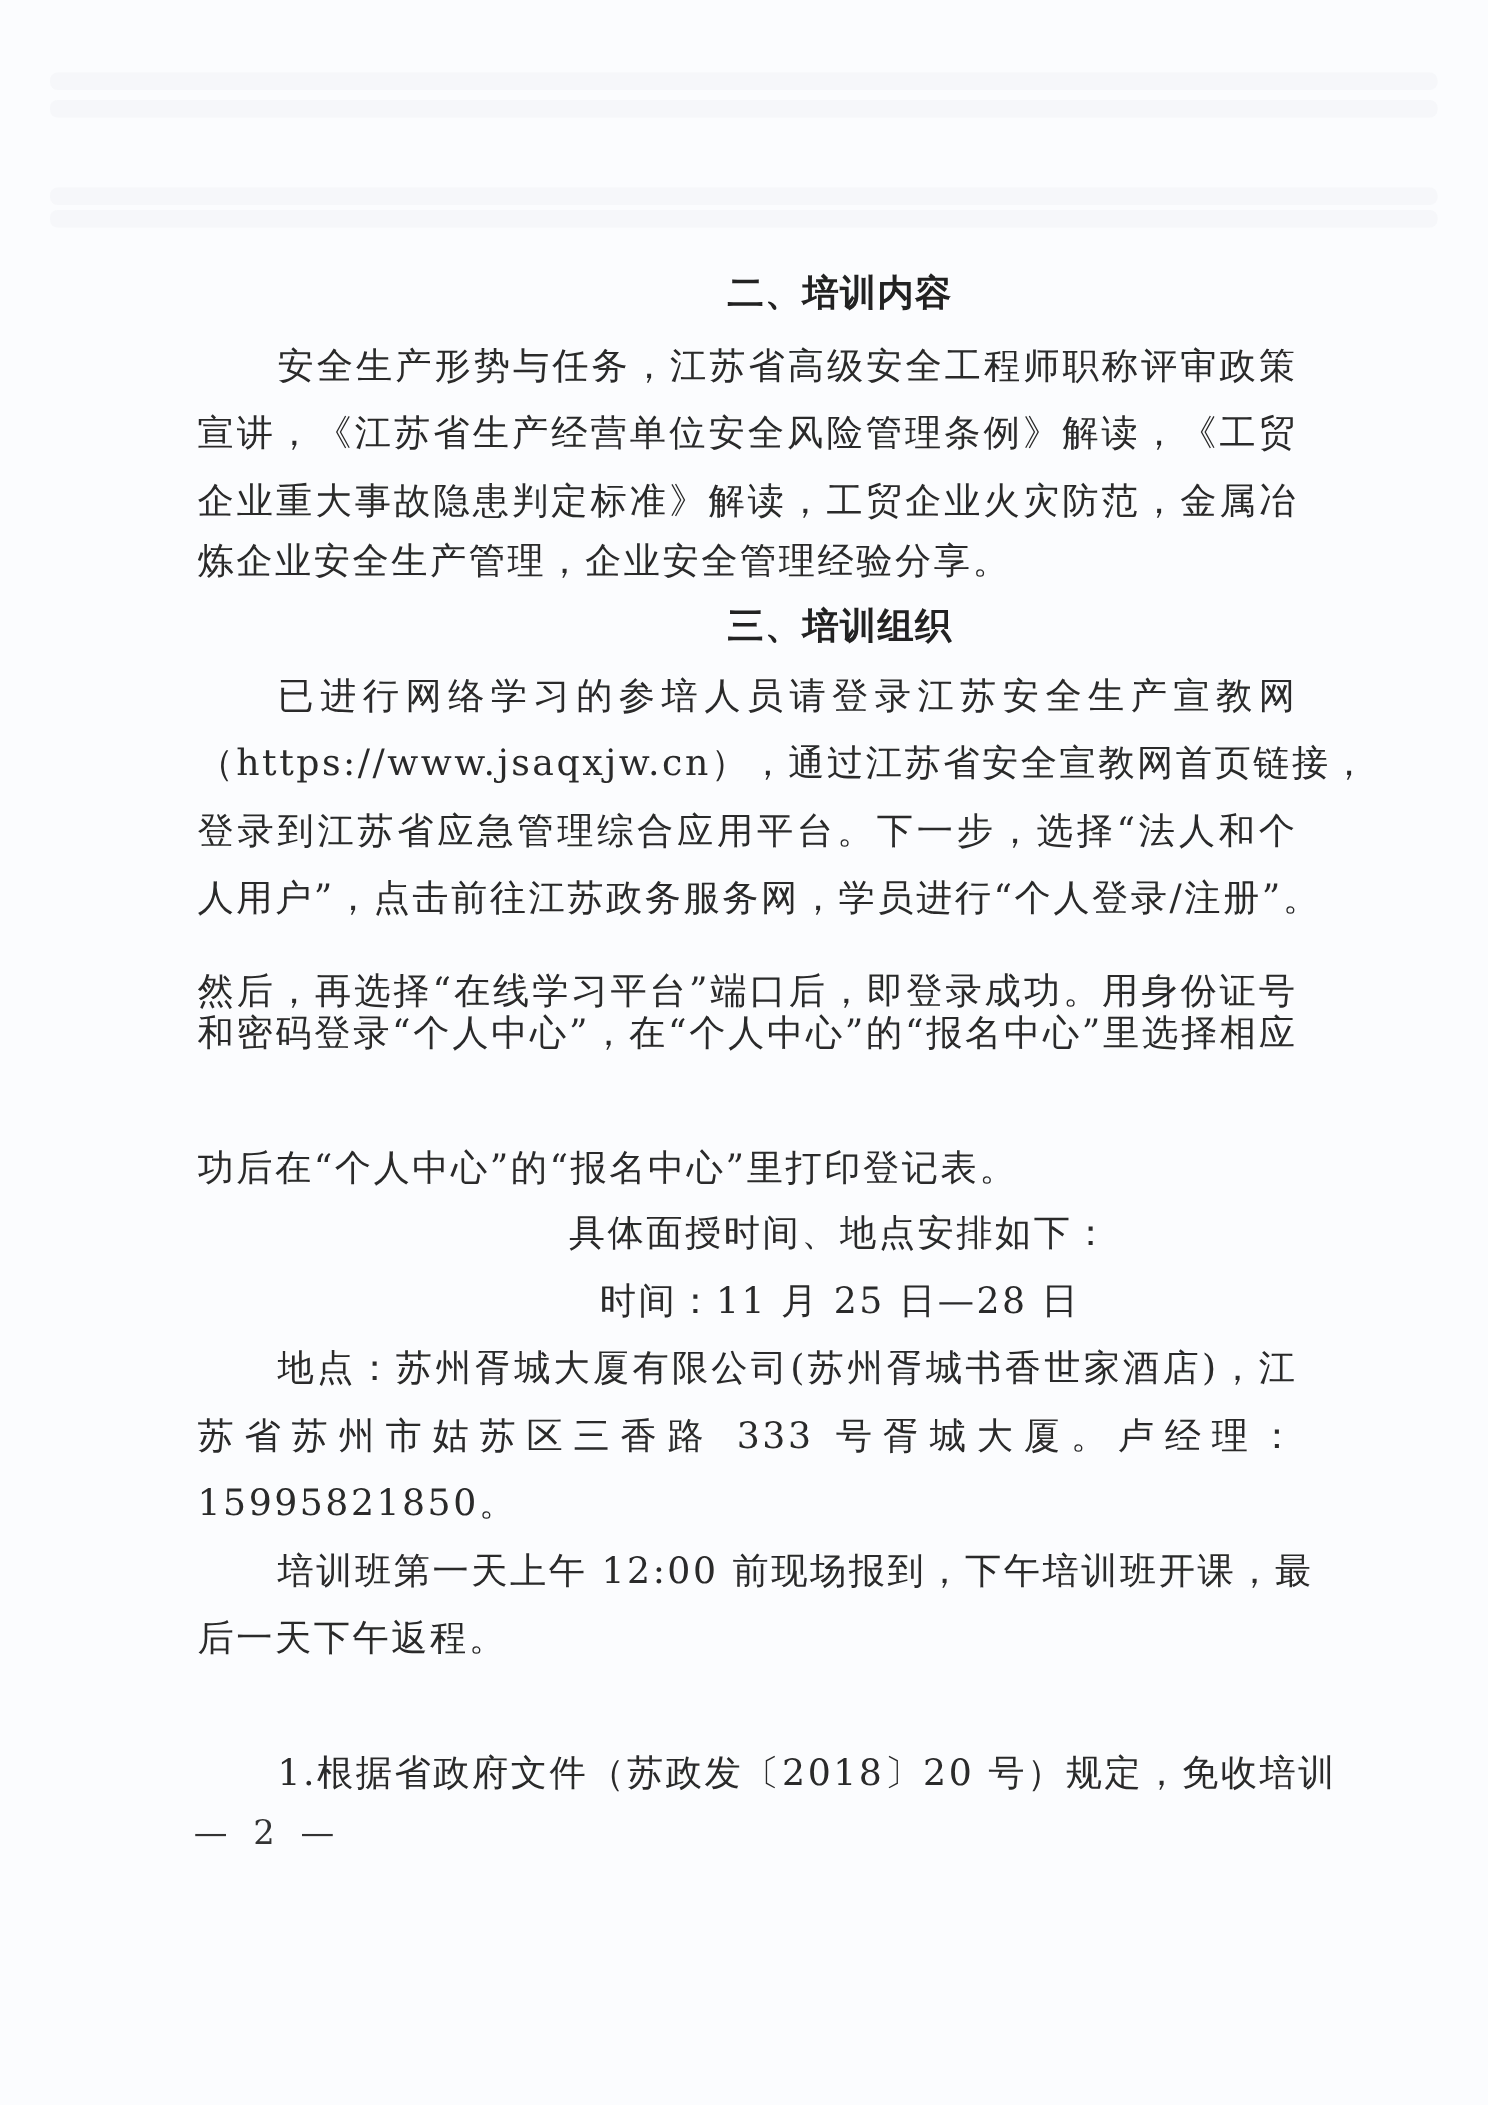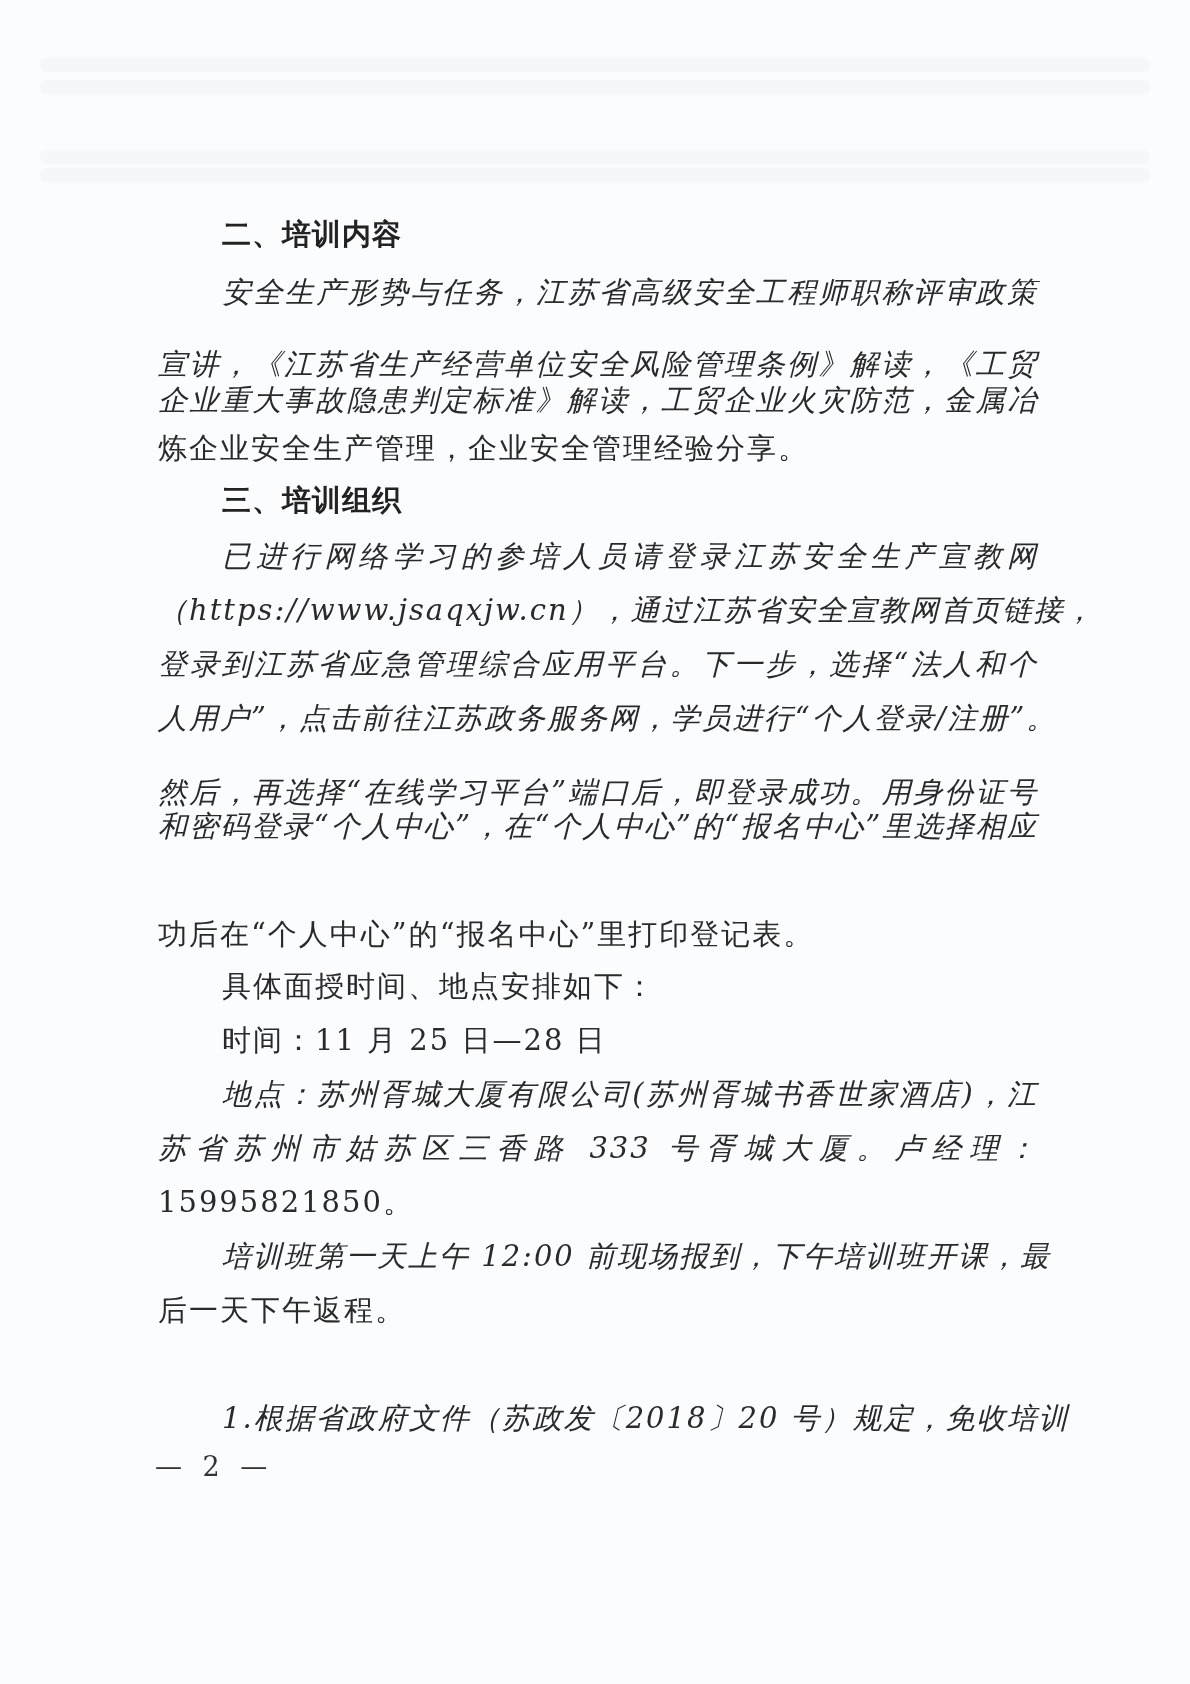--- a/index.html
+++ b/index.html
@@ -12,30 +12,30 @@
   }
   .page { position: absolute; left: 0; top: 0; width: 1190px; height: 1684px; }
   .line {
     position: absolute;
     left: 158px; width: 880px;
     font-size: 29px;
     line-height: 40px;
     white-space: nowrap;
     letter-spacing: 2px;
   }
-  .justify { text-align: justify; text-align-last: justify; font-style: italic; }
+  .justify { text-align: justify; text-align-last: justify; }
   .h {
     font-family: "DejaVu Sans", "Liberation Sans", sans-serif;
     font-weight: bold;
     font-size: 29px;
     letter-spacing: 1px;
     color: #222;
   }
   .indent { left: 222px; width: 816px; }
-  .indent2 { left: 222px; }
+  .indent2 { left: 232px; text-align: center; }
   .pageno {
     position: absolute; left: 155px; top: 1532px;
     font-size: 27px; line-height: 34px; letter-spacing: 6px; color: #333;
   }
   .showthrough {
     position: absolute; left: 40px; width: 1110px; height: 14px;
     background: #f3f5f8; border-radius: 6px; opacity: .7;
   }
 </style>
 </head>
@@ -43,21 +43,21 @@
 
 <div class="page">
 
   <div class="showthrough" style="top:58px"></div>
   <div class="showthrough" style="top:80px"></div>
   <div class="showthrough" style="top:150px"></div>
   <div class="showthrough" style="top:168px"></div>
 
   <div class="line h indent2" style="top:214px">二、培训内容</div>
   <div class="line indent justify" style="top:272px">安全生产形势与任务，江苏省高级安全工程师职称评审政策</div>
-  <div class="line justify" style="top:344px">宣讲，《江苏省生产经营单位安全风险管理条例》解读，《工贸</div>
+  <div class="line justify" style="top:326px">宣讲，《江苏省生产经营单位安全风险管理条例》解读，《工贸</div>
   <div class="line justify" style="top:380px">企业重大事故隐患判定标准》解读，工贸企业火灾防范，金属冶</div>
   <div class="line" style="top:428px">炼企业安全生产管理，企业安全管理经验分享。</div>
 
   <div class="line h indent2" style="top:480px">三、培训组织</div>
   <div class="line indent justify" style="top:536px">已进行网络学习的参培人员请登录江苏安全生产宣教网</div>
   <div class="line justify" style="top:590px">（https://www.jsaqxjw.cn），通过江苏省安全宣教网首页链接，</div>
   <div class="line justify" style="top:644px">登录到江苏省应急管理综合应用平台。下一步，选择“法人和个</div>
   <div class="line justify" style="top:698px">人用户”，点击前往江苏政务服务网，学员进行“个人登录/注册”。</div>
   <div class="line justify" style="top:772px">然后，再选择“在线学习平台”端口后，即登录成功。用身份证号</div>
   <div class="line justify" style="top:806px">和密码登录“个人中心”，在“个人中心”的“报名中心”里选择相应</div>

